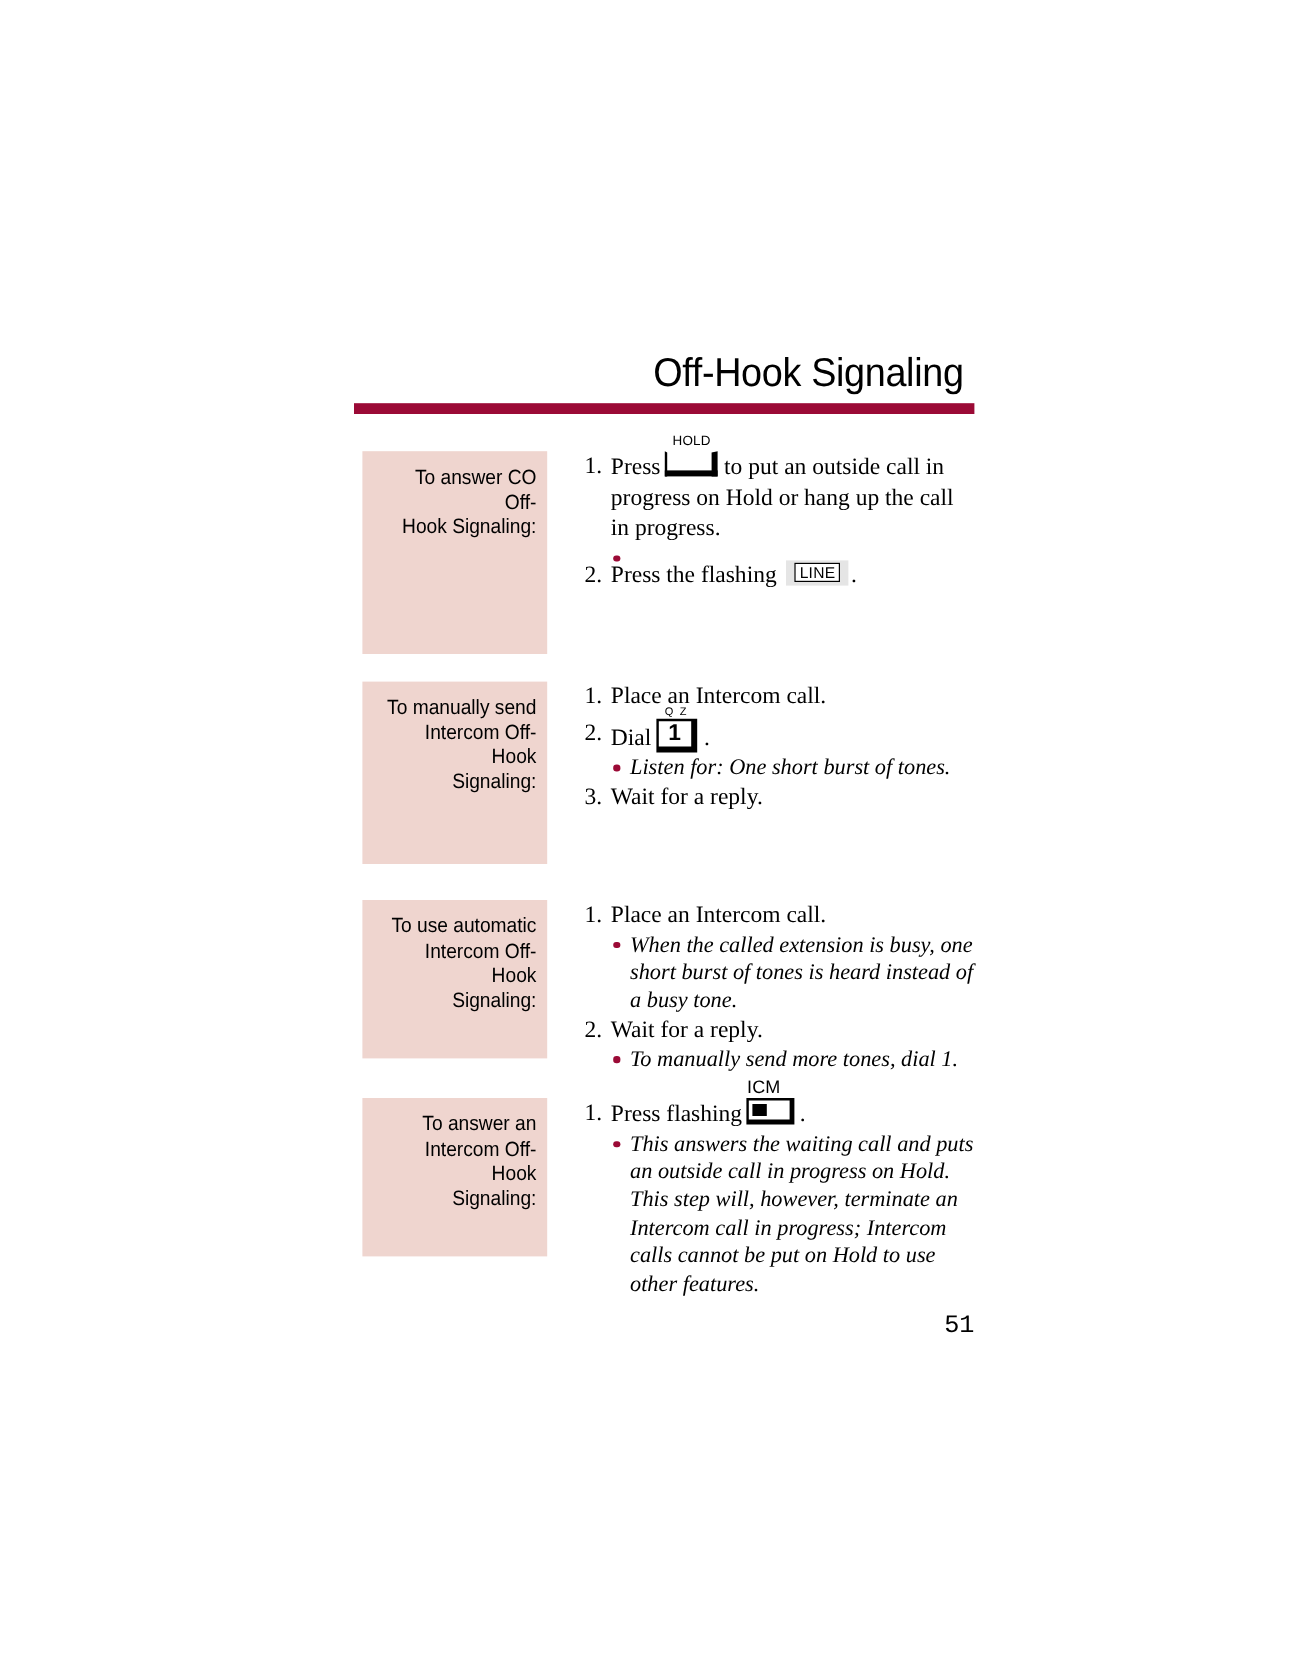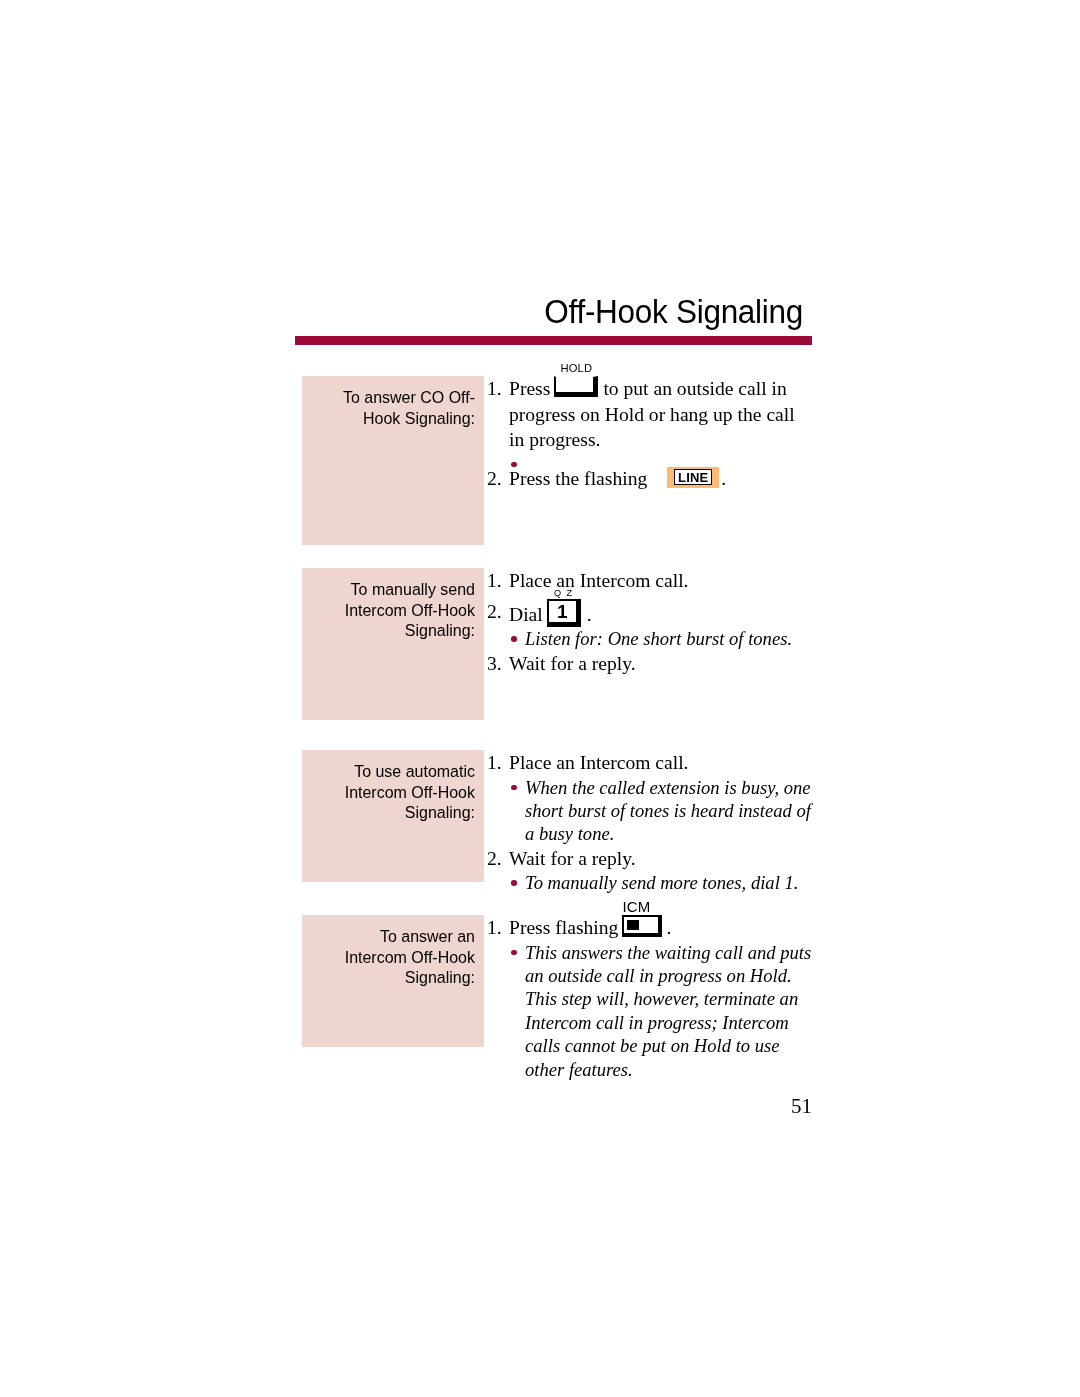--- a/index.html
+++ b/index.html
@@ -55,21 +55,21 @@
   
   .section {
     position: absolute;
     left: 302px;
     width: 510px;
   }
   .label-box {
     position: absolute;
     left: 0;
     top: 0;
-    width: 182px;
+    width: 154px;
     background: #efd5cf;
     box-sizing: border-box;
     padding: 11px 9px 0 8px;
   }
   .label-text {
     font-family: "Liberation Sans", "DejaVu Sans", sans-serif;
     font-size: 17.2px;
     line-height: 20.6px;
     color: #000000;
     text-align: right;
@@ -155,23 +155,22 @@
     border-top: 1px solid #ffffff;
     border-bottom: 5px solid #000;
     border-right: 5px solid #000;
     background: #ffffff;
   }
 
   
   .key-line {
     width: 52px;
     height: 21px;
-    margin: 0 2px -3px 20px;
-    background: #fdba74;
-    font-weight: bold;
+    margin: 0 2px -3px 8px;
+    background: #e5e5e5;
   }
   .key-line .inset {
     position: absolute;
     left: 7px;
     top: 2px;
     width: 38px;
     height: 16px;
     background: #ffffff;
     border: 1.5px solid #000000;
     box-sizing: border-box;
@@ -257,21 +256,21 @@
     background: #000000;
   }
 
   
   .page-number {
     position: absolute;
     left: 712px;
     top: 1094px;
     width: 100px;
     text-align: right;
-    font-family: Liberation Serif, serif;
+    font-family: Liberation Mono, monospace;
     font-size: 21px;
     line-height: 24px;
     color: #000000;
   }
 </style>
 </head>
 <body>
 
 <div class="page">
 

